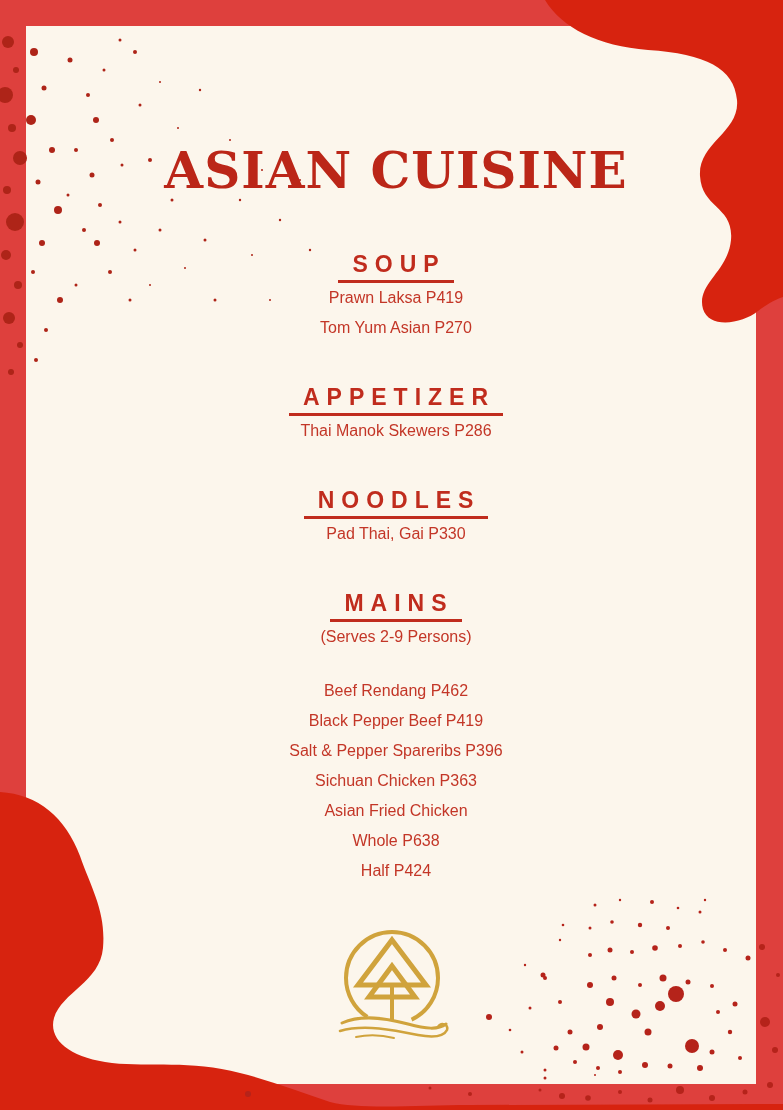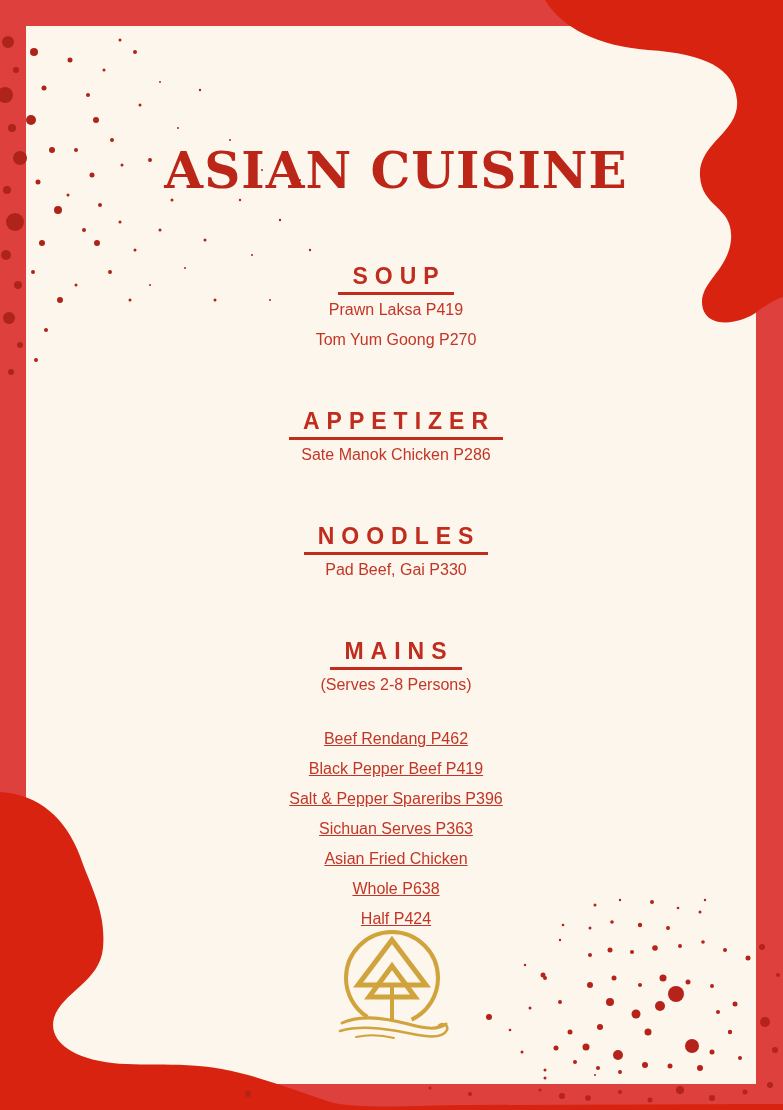--- a/index.html
+++ b/index.html
@@ -15,29 +15,29 @@
   svg.decor{position:absolute;left:0;top:0;pointer-events:none;}
   .content{
     position:absolute;left:26px;top:26px;width:740px;height:1058px;
     text-align:center;color:#c33627;
   }
   .menu-title{
     font-family:"DejaVu Serif","Liberation Serif",serif;
     font-weight:700;font-size:50px;line-height:78px;letter-spacing:1px;
     color:#bb2618;margin:106px 0 0 0;
   }
-  .section{margin-top:52px;}
+  .section{margin-top:40px;}
   .section-name{
     display:inline-block;font-weight:700;font-size:23px;line-height:28px;
     letter-spacing:7px;color:#c02c1d;
     border-bottom:3px solid #c02c1d;
     padding:0 8px 2px 14px;
   }
   .item, .note{font-size:16px;line-height:30px;color:#c33627;}
-  .mains-list{margin-top:24px;text-decoration:underline;}
+  .mains-list{margin-top:24px;}
   .logo{position:absolute;top:928px;left:50%;margin-left:-58px;width:116px;height:126px;}
 </style>
 </head>
 <body>
 
 <div class="paper"></div>
 
 <svg class="decor" width="783" height="1110" viewBox="0 0 783 1110" aria-hidden="true">
 
   <path fill="#d7230f" d="
@@ -205,41 +205,41 @@
       <circle cx="595" cy="1075" r="1"></circle>
   </g>
 </svg>
 
 <div class="content">
   <h1 class="menu-title">ASIAN CUISINE</h1>
 
   <div class="section">
     <div><span class="section-name">SOUP</span></div>
     <div class="item">Prawn Laksa P419</div>
-    <div class="item">Tom Yum Goong P270</div>
+    <div class="item">Tom Yum Asian P270</div>
   </div>
 
   <div class="section">
     <div><span class="section-name">APPETIZER</span></div>
-    <div class="item">Sate Manok Chicken P286</div>
+    <div class="item">Thai Manok Skewers P286</div>
   </div>
 
   <div class="section">
     <div><span class="section-name">NOODLES</span></div>
-    <div class="item">Pad Beef, Gai P330</div>
+    <div class="item">Pad Thai, Gai P330</div>
   </div>
 
   <div class="section">
     <div><span class="section-name">MAINS</span></div>
-    <div class="note">(Serves 2-8 Persons)</div>
+    <div class="note">(Serves 2-9 Persons)</div>
     <div class="mains-list">
       <div class="item">Beef Rendang P462</div>
       <div class="item">Black Pepper Beef P419</div>
       <div class="item">Salt &amp; Pepper Spareribs P396</div>
-      <div class="item">Sichuan Serves P363</div>
+      <div class="item">Sichuan Chicken P363</div>
       <div class="item">Asian Fried Chicken</div>
       <div class="item">Whole P638</div>
       <div class="item">Half P424</div>
     </div>
   </div>
 </div>
 
 <div class="logo">
   <svg width="116" height="126" viewBox="0 0 116 126" aria-hidden="true">
     <g fill="none" stroke="#d0a33c">

